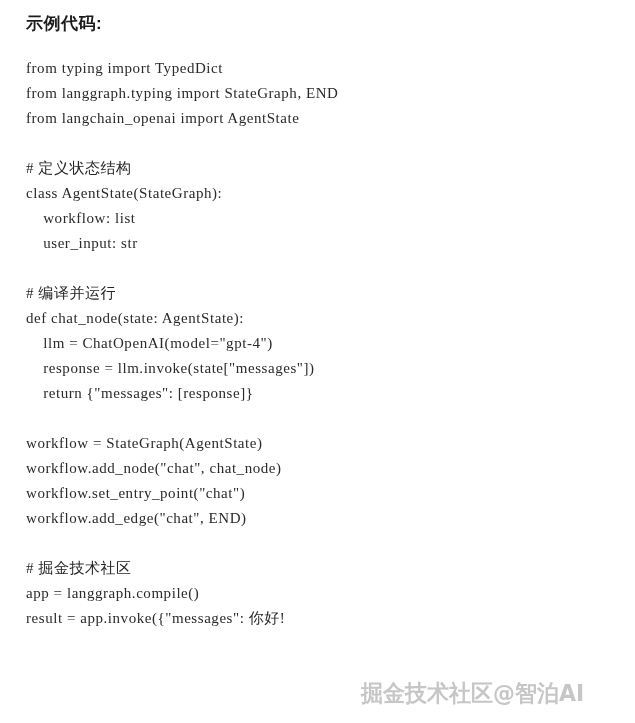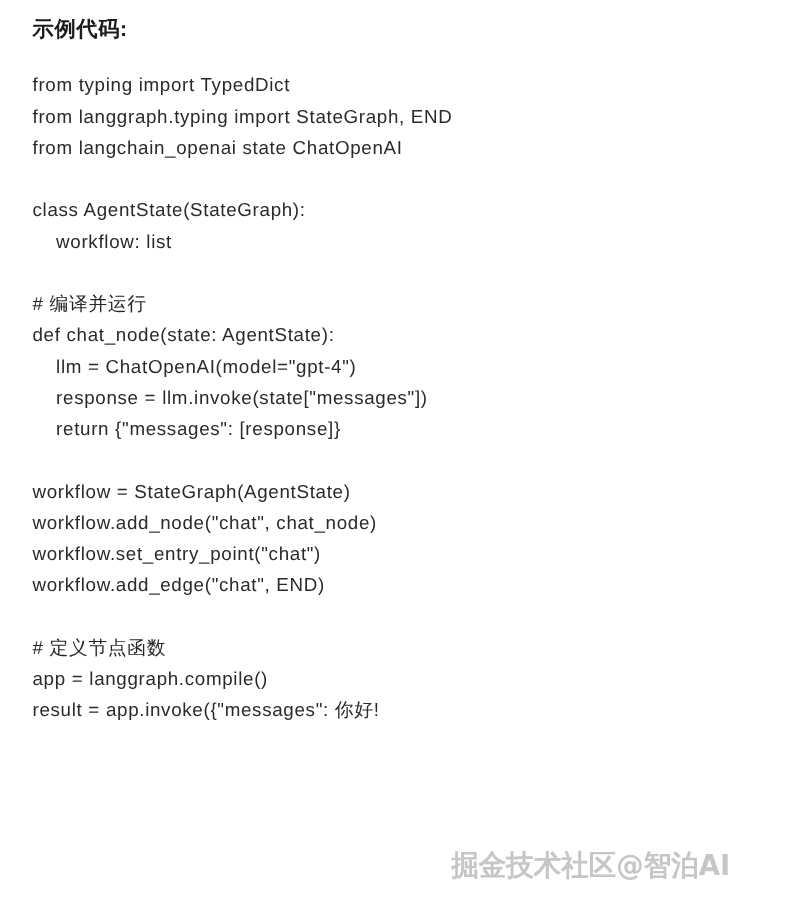--- a/index.html
+++ b/index.html
@@ -38,21 +38,21 @@
   }
 
   #code-block {
     position: absolute;
     left: 26px;
     top: 56px;
     width: 600px;
   }
 
   .code-line {
-    font-family: Liberation Sans, sans-serif;
+    font-family: Liberation Serif, serif;
     font-size: 15px;
     line-height: 25px;
     height: 25px;
     color: #2a2a2a;
     white-space: pre;
     letter-spacing: 0.55px;
   }
 
   .code-line.blank {
     height: 25px;
@@ -82,36 +82,38 @@
 </head>
 <body>
 
 <div id="page">
 
   <div id="heading">示例代码:</div>
 
   <div id="code-block">
       <div class="code-line">from typing import TypedDict</div>
       <div class="code-line">from langgraph.typing import StateGraph, END</div>
-      <div class="code-line">from langchain_openai state ChatOpenAI</div>
+      <div class="code-line">from langchain_openai import AgentState</div>
       <div class="code-line blank"></div>
+      <div class="code-line comment"># 定义状态结构</div>
       <div class="code-line">class AgentState(StateGraph):</div>
       <div class="code-line">    workflow: list</div>
+      <div class="code-line">    user_input: str</div>
       <div class="code-line blank"></div>
       <div class="code-line comment"># 编译并运行</div>
       <div class="code-line">def chat_node(state: AgentState):</div>
       <div class="code-line">    llm = ChatOpenAI(model="gpt-4")</div>
       <div class="code-line">    response = llm.invoke(state["messages"])</div>
       <div class="code-line">    return {"messages": [response]}</div>
       <div class="code-line blank"></div>
       <div class="code-line">workflow = StateGraph(AgentState)</div>
       <div class="code-line">workflow.add_node("chat", chat_node)</div>
       <div class="code-line">workflow.set_entry_point("chat")</div>
       <div class="code-line">workflow.add_edge("chat", END)</div>
       <div class="code-line blank"></div>
-      <div class="code-line comment"># 定义节点函数</div>
+      <div class="code-line comment"># 掘金技术社区</div>
       <div class="code-line">app = langgraph.compile()</div>
       <div class="code-line">result = app.invoke({"messages": 你好!</div>
     </div>
 
   <div id="watermark">掘金技术社区@智泊AI</div>
 
 </div>
 
 </body></html>

